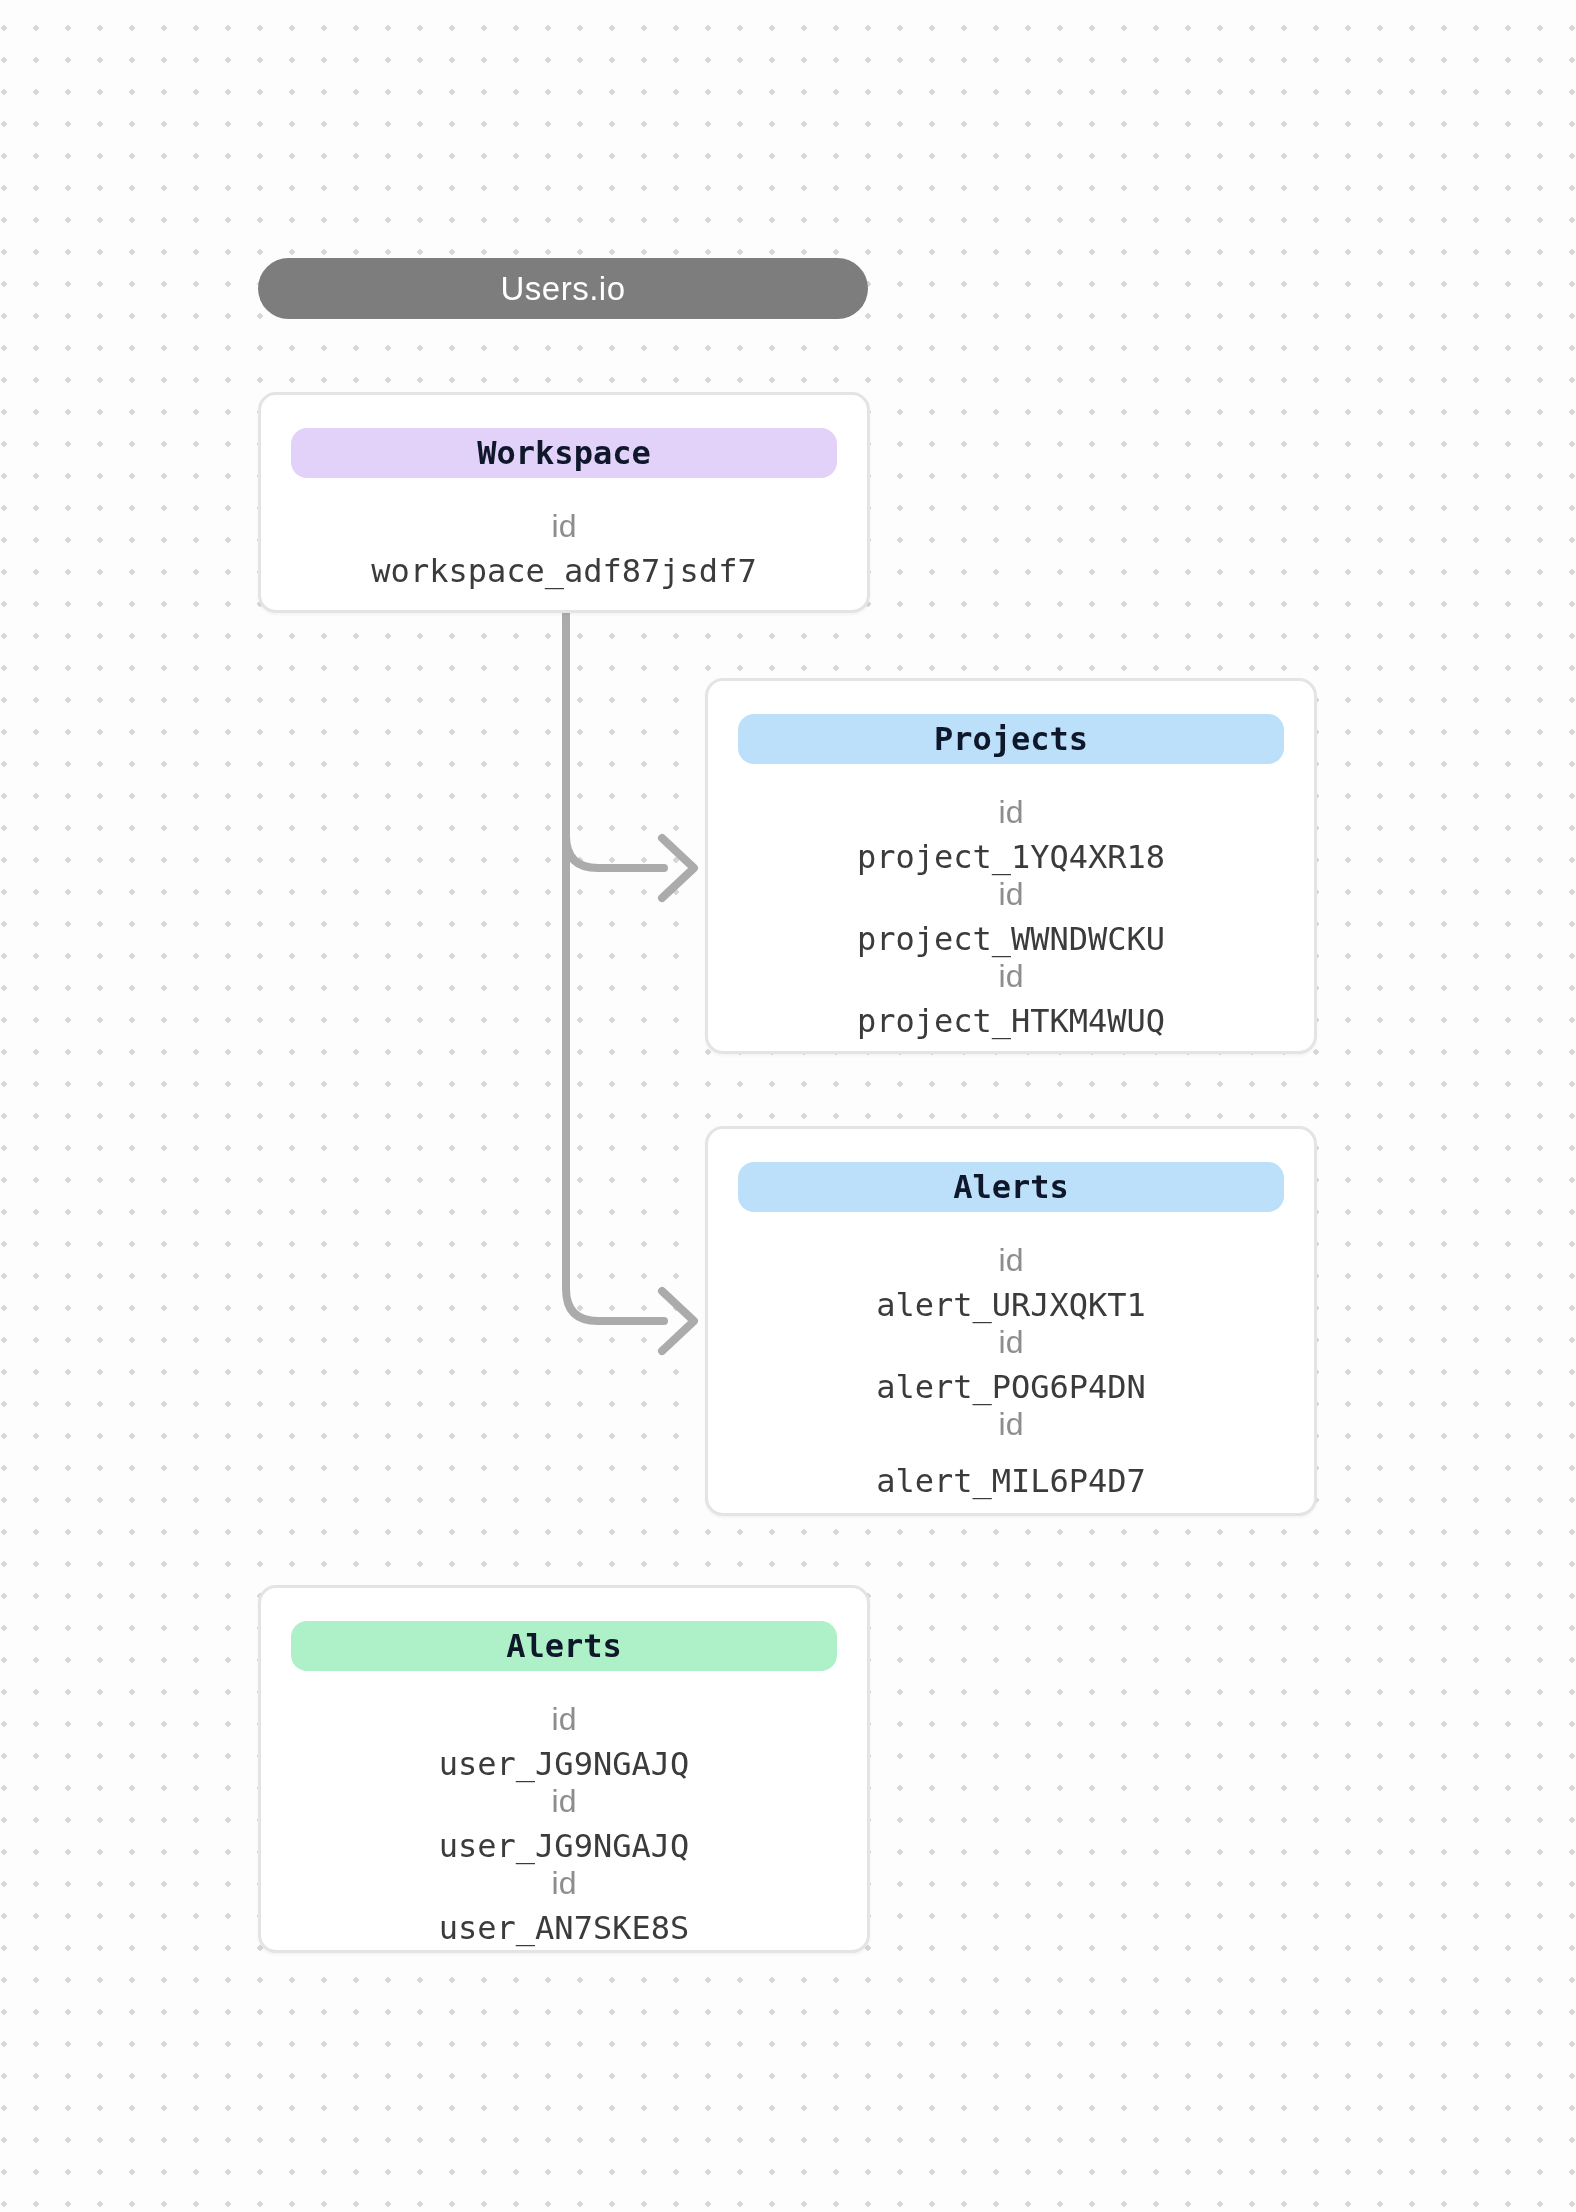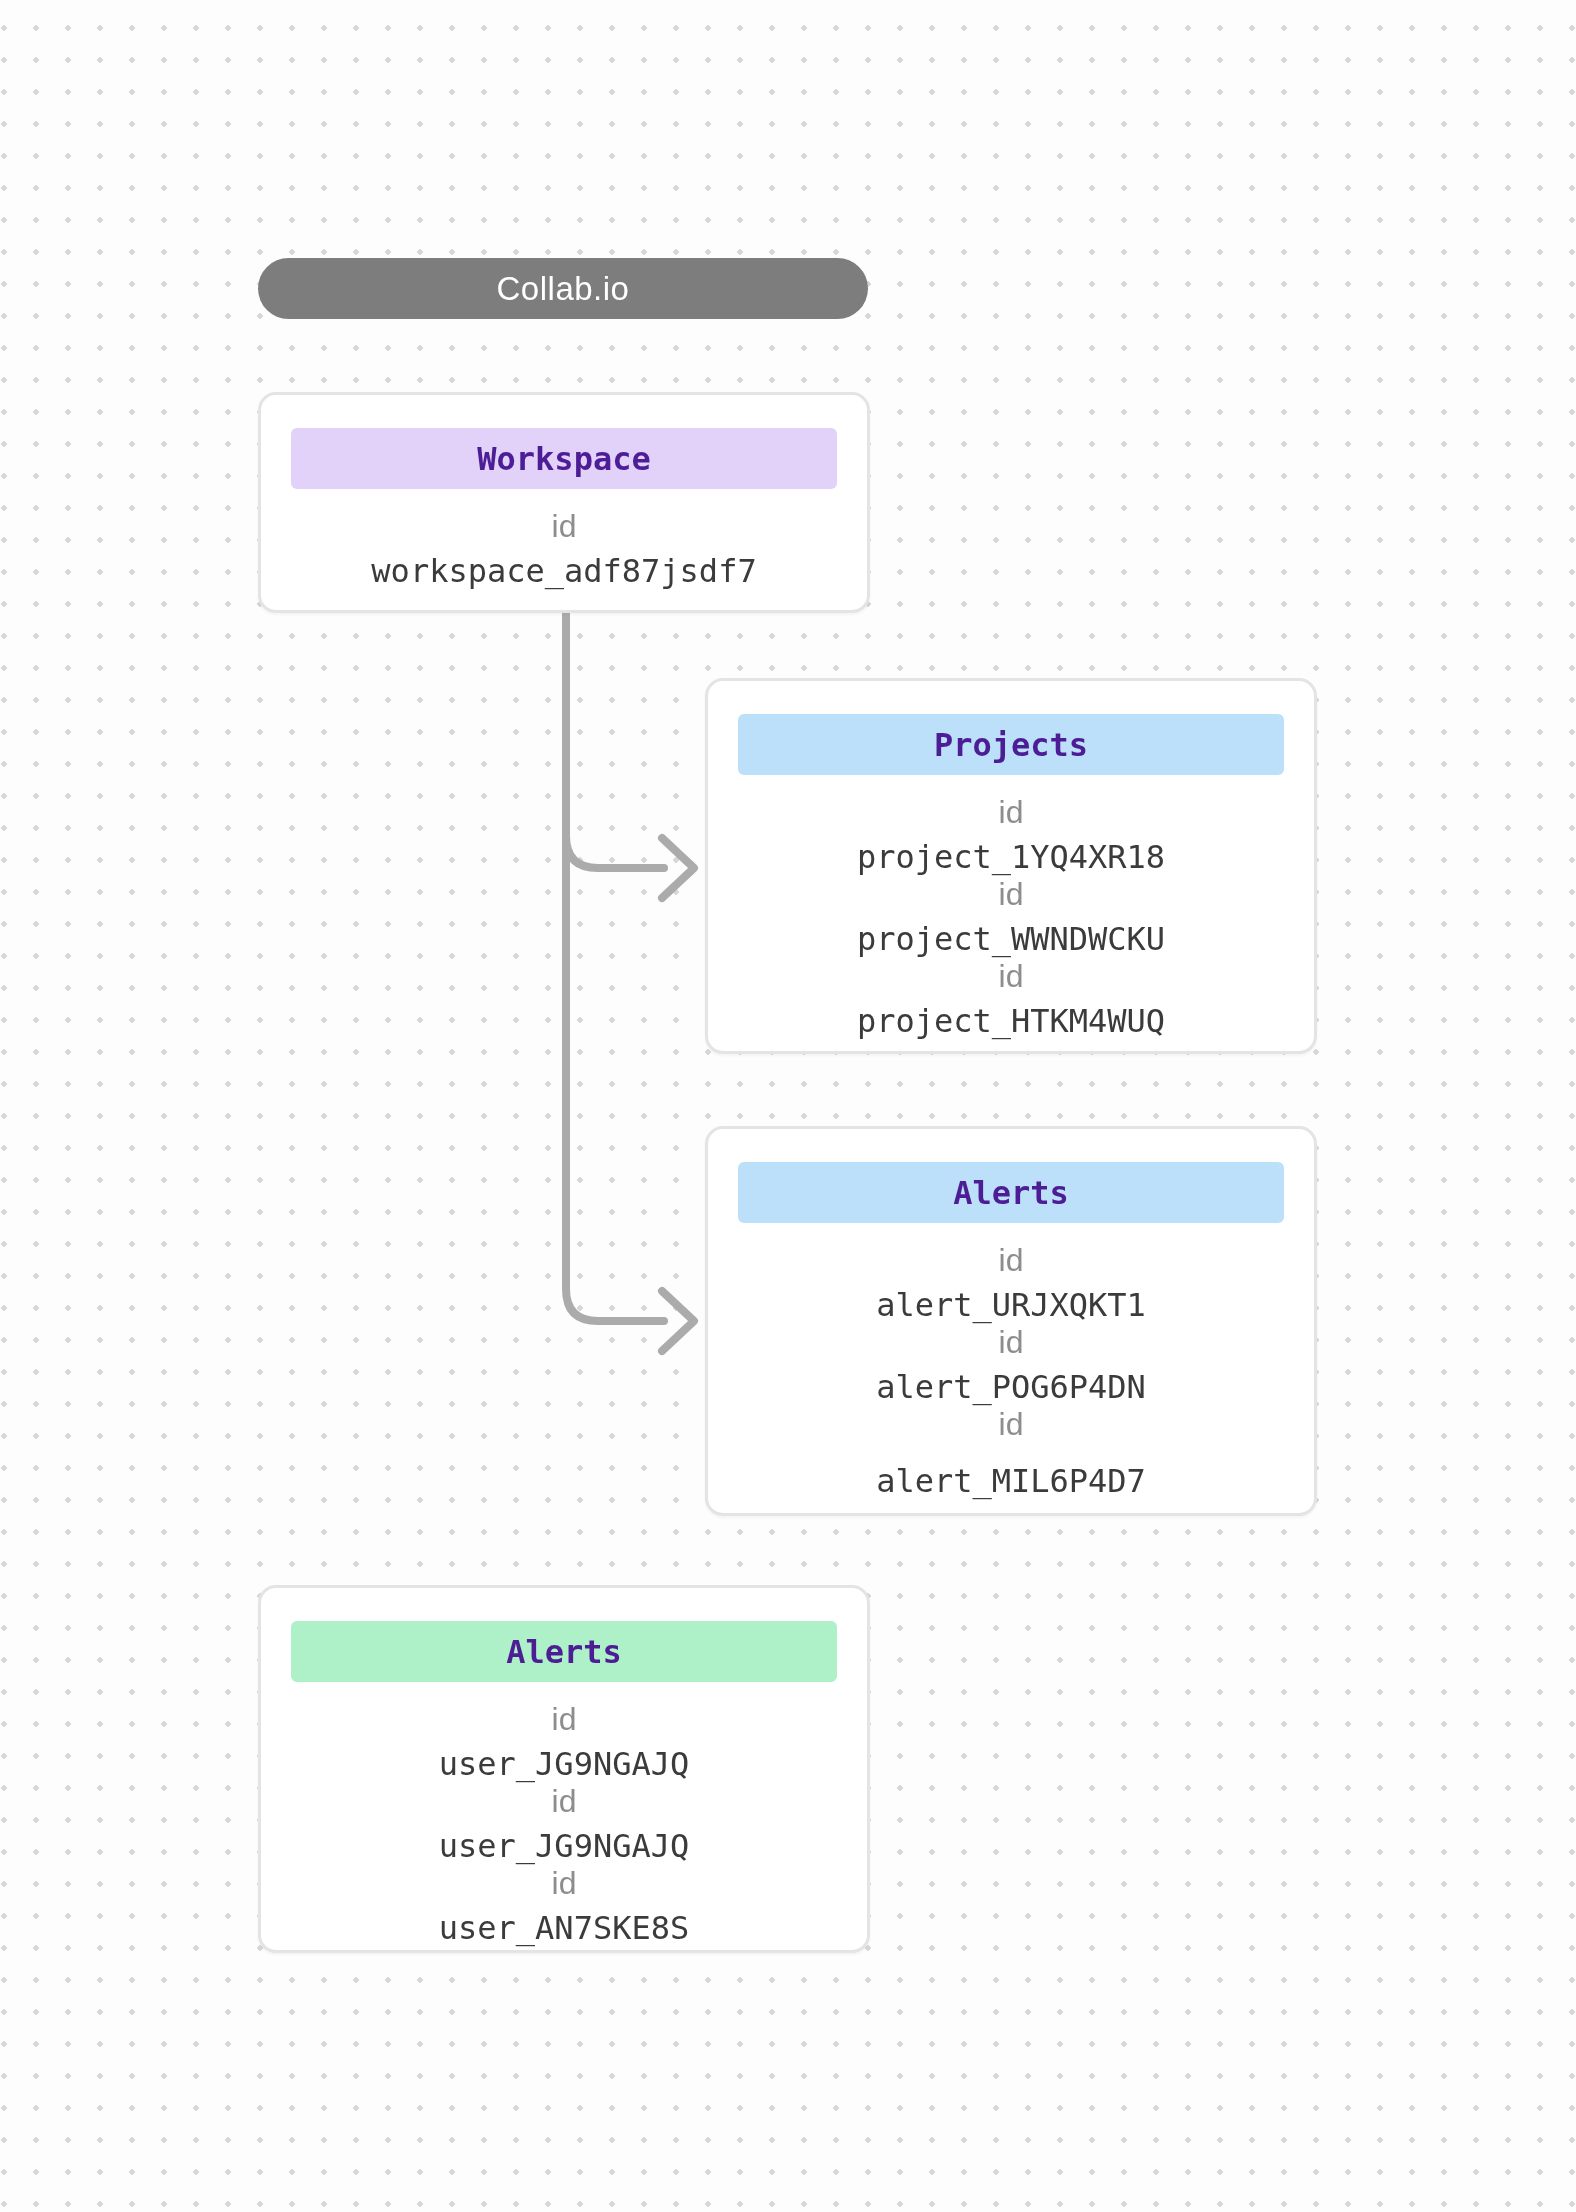--- a/index.html
+++ b/index.html
@@ -49,29 +49,29 @@
     border: 3px solid #e4e4e4;
     border-radius: 18px;
     box-shadow: 0 2px 3px rgba(0,0,0,0.04);
     box-sizing: border-box;
   }
   .card-header {
     position: absolute;
     left: 30px;
     right: 30px;
     top: 33px;
-    height: 61px;
-    border-radius: 6px;
+    height: 50px;
+    border-radius: 16px;
     display: flex;
     align-items: center;
     justify-content: center;
     font-family: "DejaVu Sans Mono", monospace;
     font-weight: 600;
     font-size: 32px;
-    color: #4c1d95;
+    color: #0f172a;
   }
   .rows {
     position: absolute;
     left: 30px;
     right: 30px;
     top: 113px;
   }
   .field-row {
     height: 82px;
     display: flex;
@@ -102,21 +102,21 @@
   <svg class="connector-layer" viewBox="0 0 1576 2212" fill="none">
     <g stroke-width="8" stroke-linecap="round" stroke-linejoin="round" fill="none">
       <path d="M 566 613 L 566 1289 Q 566 1321 598 1321 L 664 1321" stroke="#ababab"></path>
       <path d="M 662 1291 L 694 1321 L 662 1351" stroke="#ababab"></path>
       <path d="M 566 836 Q 566 868 598 868 L 664 868" stroke="#ababab"></path>
       <path d="M 662 838 L 694 868 L 662 898" stroke="#ababab"></path>
     </g>
   </svg>
 
   <div class="title-pill" style="background: rgb(125, 125, 125);">
-    <span>Collab.io</span>
+    <span>Users.io</span>
   </div>
 
   <div class="entity-card" style="left:258px; top:392px; width:612px; height:221px;">
     <div class="card-header" style="background: rgb(226, 209, 249);">Workspace</div>
     <div class="rows">
       <div class="field-row">
         <span class="row-label">id</span>
         <span class="row-value">workspace_adf87jsdf7</span>
       </div>
     </div>

